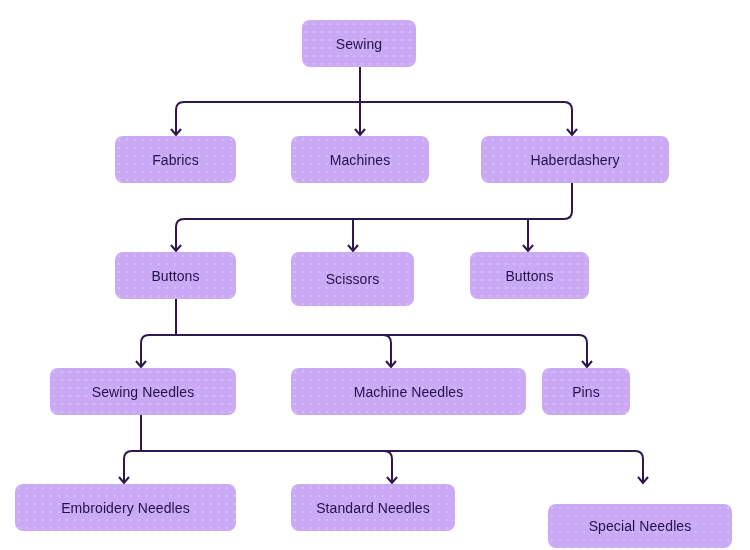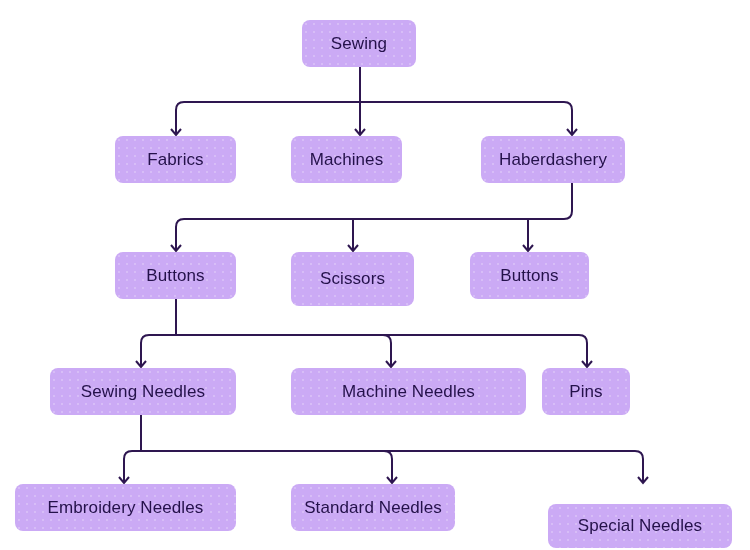--- a/index.html
+++ b/index.html
@@ -6,21 +6,21 @@
   body { width: 750px; height: 550px; position: relative; overflow: hidden;
          font-family: "Liberation Sans", "DejaVu Sans", sans-serif; }
   #edges { position: absolute; left: 0; top: 0; }
   .node {
     position: absolute; box-sizing: border-box;
     background-color: #cbaaf5;
     background-image: radial-gradient(rgba(255,255,255,0.35) 0.6px, transparent 0.9px);
     background-size: 8px 8px;
     border-radius: 8px;
     display: flex; align-items: center; justify-content: center;
-    color: #24114a; font-size: 17px; letter-spacing: 0.1px;
+    color: #24114a; font-size: 14px; letter-spacing: 0.1px;
     white-space: nowrap;
   }
 </style>
 </head>
 <body>
 
 <svg id="edges" width="750" height="550">
     <path d="M360,67 L360,102 L184,102 Q176,102 176,110 L176,135" fill="none" stroke="#2e1650" stroke-width="2"></path>
     <path d="M171,129 L176,135 L181,129" fill="none" stroke="#2e1650" stroke-width="2"></path>
     <path d="M360,67 L360,135" fill="none" stroke="#2e1650" stroke-width="2"></path>
@@ -42,22 +42,22 @@
     <path d="M141,415 L141,451 L132,451 Q124,451 124,459 L124,483" fill="none" stroke="#2e1650" stroke-width="2"></path>
     <path d="M119,477 L124,483 L129,477" fill="none" stroke="#2e1650" stroke-width="2"></path>
     <path d="M141,415 L141,451 L384,451 Q392,451 392,459 L392,483" fill="none" stroke="#2e1650" stroke-width="2"></path>
     <path d="M387,477 L392,483 L397,477" fill="none" stroke="#2e1650" stroke-width="2"></path>
     <path d="M141,415 L141,451 L635,451 Q643,451 643,459 L643,483" fill="none" stroke="#2e1650" stroke-width="2"></path>
     <path d="M638,477 L643,483 L648,477" fill="none" stroke="#2e1650" stroke-width="2"></path>
   </svg>
 
 <div class="node" id="n-sewing" style="left:302px;top:20px;width:114px;height:47px;">Sewing</div>
 <div class="node" id="n-fabrics" style="left:115px;top:136px;width:121px;height:47px;">Fabrics</div>
-<div class="node" id="n-machines" style="left:291px;top:136px;width:111px;height:47px;">Machines</div>
-<div class="node" id="n-haberdashery" style="left:481px;top:136px;width:144px;height:47px;">Haberdashery</div>
+<div class="node" id="n-machines" style="left:291px;top:136px;width:138px;height:47px;">Machines</div>
+<div class="node" id="n-haberdashery" style="left:481px;top:136px;width:188px;height:47px;">Haberdashery</div>
 <div class="node" id="n-needles" style="left:115px;top:252px;width:121px;height:47px;">Buttons</div>
 <div class="node" id="n-scissors" style="left:291px;top:252px;width:123px;height:54px;">Scissors</div>
 <div class="node" id="n-buttons" style="left:470px;top:252px;width:119px;height:47px;">Buttons</div>
 <div class="node" id="n-sewing-needles" style="left:50px;top:368px;width:186px;height:47px;">Sewing Needles</div>
 <div class="node" id="n-machine-needles" style="left:291px;top:368px;width:235px;height:47px;">Machine Needles</div>
 <div class="node" id="n-pins" style="left:542px;top:368px;width:88px;height:47px;">Pins</div>
 <div class="node" id="n-embroidery-needles" style="left:15px;top:484px;width:221px;height:47px;">Embroidery Needles</div>
 <div class="node" id="n-standard-needles" style="left:291px;top:484px;width:164px;height:47px;">Standard Needles</div>
 <div class="node" id="n-special-needles" style="left:548px;top:504px;width:184px;height:44px;">Special Needles</div>
 

